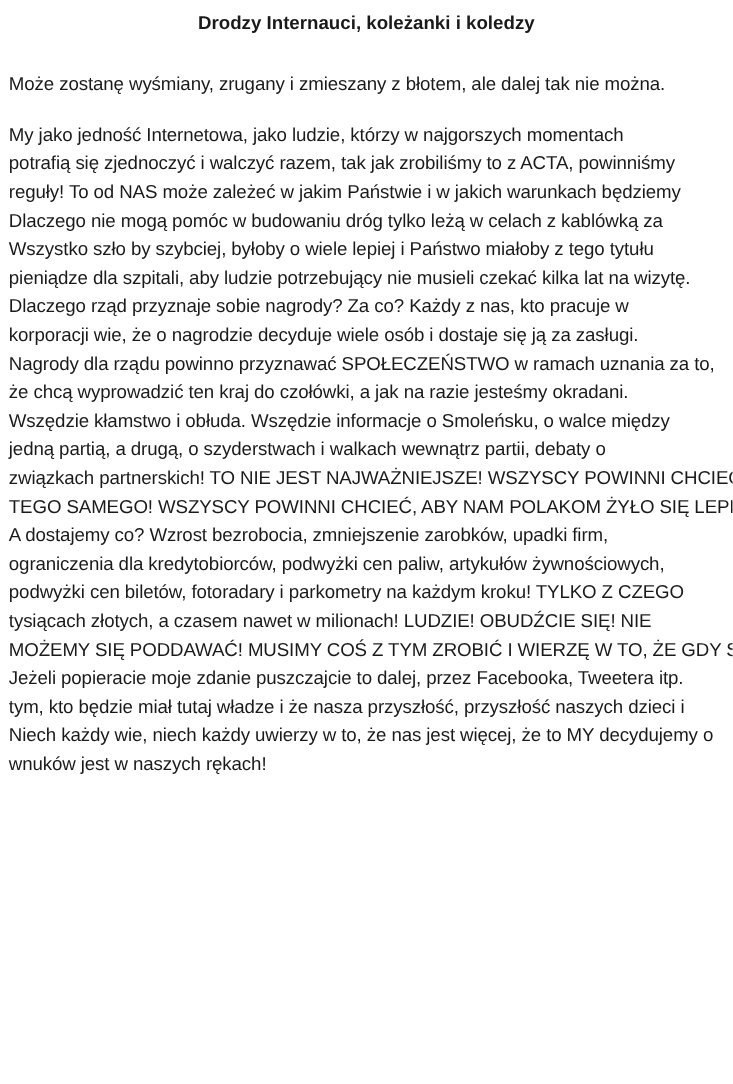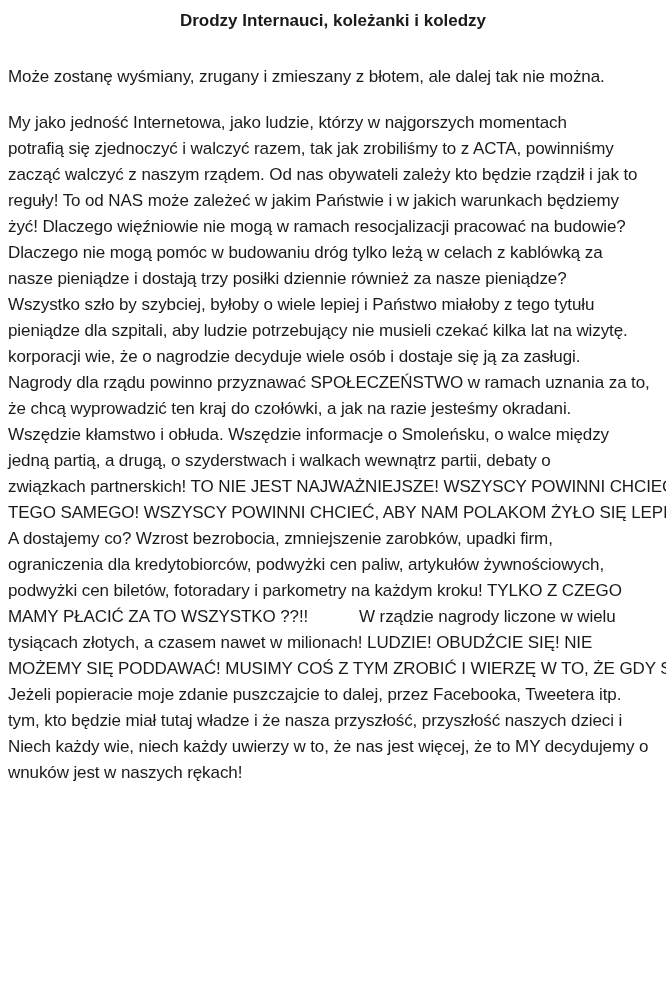--- a/index.html
+++ b/index.html
@@ -47,38 +47,35 @@
 <main class="page">
   <h1 class="title">Drodzy Internauci, koleżanki i koledzy</h1>
 
   <section class="paragraph gap-top-lg">
       <div class="line">Może zostanę wyśmiany, zrugany i zmieszany z błotem, ale dalej tak nie można.</div>
     </section>
 
   <section class="paragraph gap-top-md">
       <div class="line">My jako jedność Internetowa, jako ludzie, którzy w najgorszych momentach</div>
       <div class="line">potrafią się zjednoczyć i walczyć razem, tak jak zrobiliśmy to z ACTA, powinniśmy</div>
-      <div class="line">zacząć walczyć z naszym rządem. Od nas obywateli zależy kto będzie rządził i jak to</div>
       <div class="line">reguły! To od NAS może zależeć w jakim Państwie i w jakich warunkach będziemy</div>
-      <div class="line">żyć! Dlaczego więźniowie nie mogą w ramach resocjalizacji pracować na budowie?</div>
       <div class="line">Dlaczego nie mogą pomóc w budowaniu dróg tylko leżą w celach z kablówką za</div>
-      <div class="line">nasze pieniądze i dostają trzy posiłki dziennie również za nasze pieniądze?</div>
       <div class="line">Wszystko szło by szybciej, byłoby o wiele lepiej i Państwo miałoby z tego tytułu</div>
       <div class="line">pieniądze dla szpitali, aby ludzie potrzebujący nie musieli czekać kilka lat na wizytę.</div>
+      <div class="line">Dlaczego rząd przyznaje sobie nagrody? Za co? Każdy z nas, kto pracuje w</div>
       <div class="line">korporacji wie, że o nagrodzie decyduje wiele osób i dostaje się ją za zasługi.</div>
       <div class="line">Nagrody dla rządu powinno przyznawać SPOŁECZEŃSTWO w ramach uznania za to,</div>
       <div class="line">że chcą wyprowadzić ten kraj do czołówki, a jak na razie jesteśmy okradani.</div>
       <div class="line">Wszędzie kłamstwo i obłuda. Wszędzie informacje o Smoleńsku, o walce między</div>
       <div class="line">jedną partią, a drugą, o szyderstwach i walkach wewnątrz partii, debaty o</div>
       <div class="line">związkach partnerskich! TO NIE JEST NAJWAŻNIEJSZE! WSZYSCY POWINNI CHCIEĆ</div>
       <div class="line">TEGO SAMEGO! WSZYSCY POWINNI CHCIEĆ, ABY NAM POLAKOM ŻYŁO SIĘ LEPIEJ!!</div>
       <div class="line">A dostajemy co? Wzrost bezrobocia, zmniejszenie zarobków, upadki firm,</div>
       <div class="line">ograniczenia dla kredytobiorców, podwyżki cen paliw, artykułów żywnościowych,</div>
       <div class="line">podwyżki cen biletów, fotoradary i parkometry na każdym kroku! TYLKO Z CZEGO</div>
-      <div class="line">MAMY PŁACIĆ ZA TO WSZYSTKO ??!!           W rządzie nagrody liczone w wielu</div>
       <div class="line">tysiącach złotych, a czasem nawet w milionach! LUDZIE! OBUDŹCIE SIĘ! NIE</div>
       <div class="line">MOŻEMY SIĘ PODDAWAĆ! MUSIMY COŚ Z TYM ZROBIĆ I WIERZĘ W TO, ŻE GDY SIĘ</div>
     </section>
 
   <section class="paragraph gap-top-none">
       <div class="line">Jeżeli popieracie moje zdanie puszczajcie to dalej, przez Facebooka, Tweetera itp.</div>
       <div class="line">tym, kto będzie miał tutaj władze i że nasza przyszłość, przyszłość naszych dzieci i</div>
       <div class="line">Niech każdy wie, niech każdy uwierzy w to, że nas jest więcej, że to MY decydujemy o</div>
       <div class="line">wnuków jest w naszych rękach!</div>
     </section>

